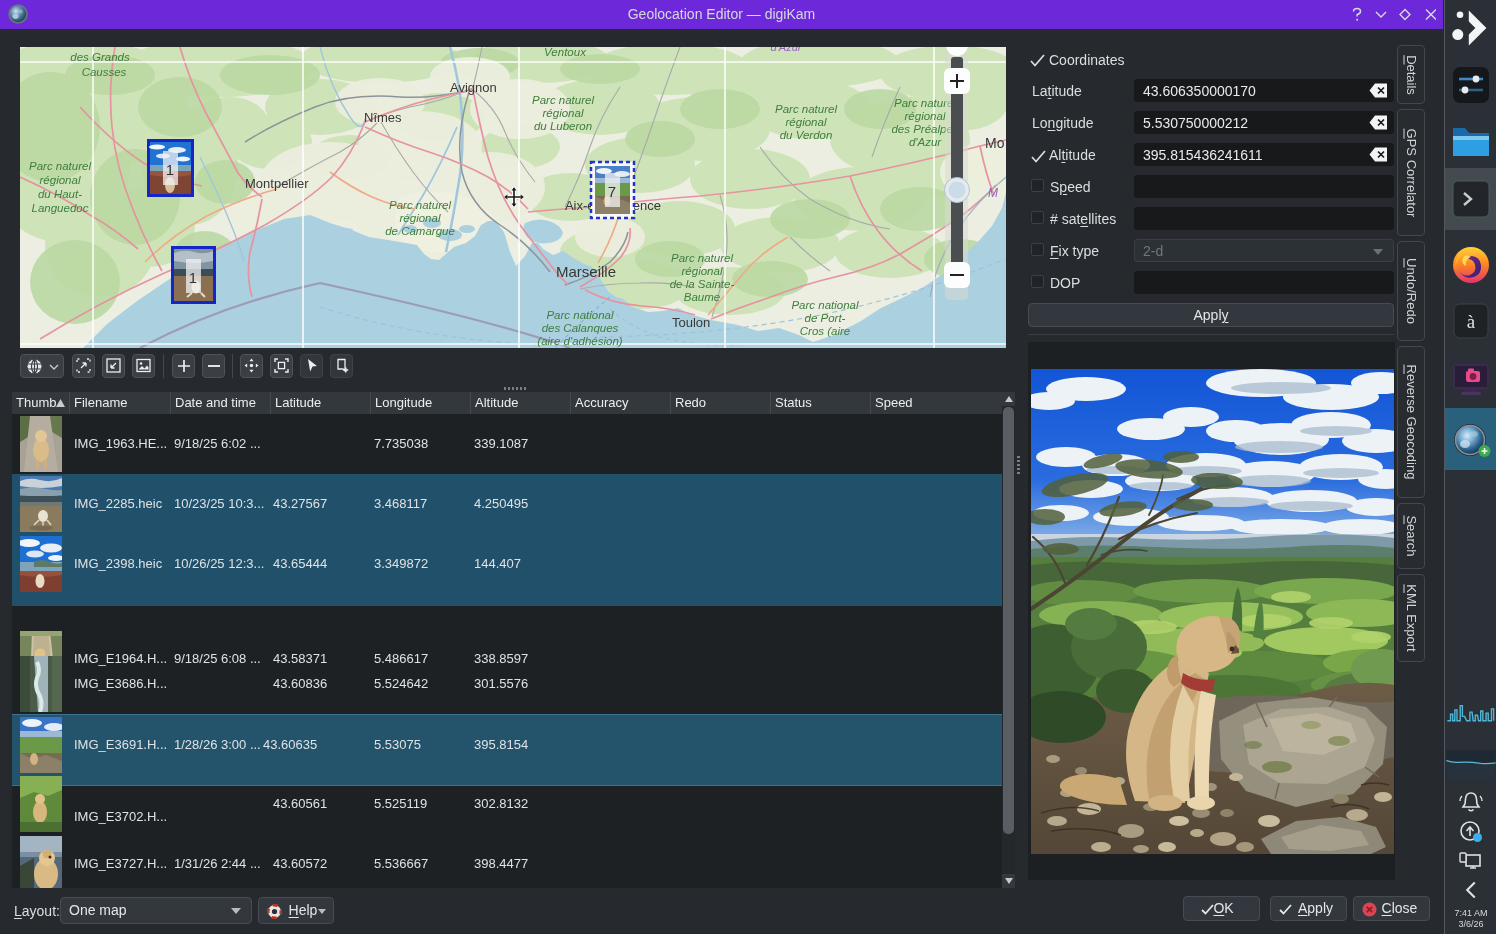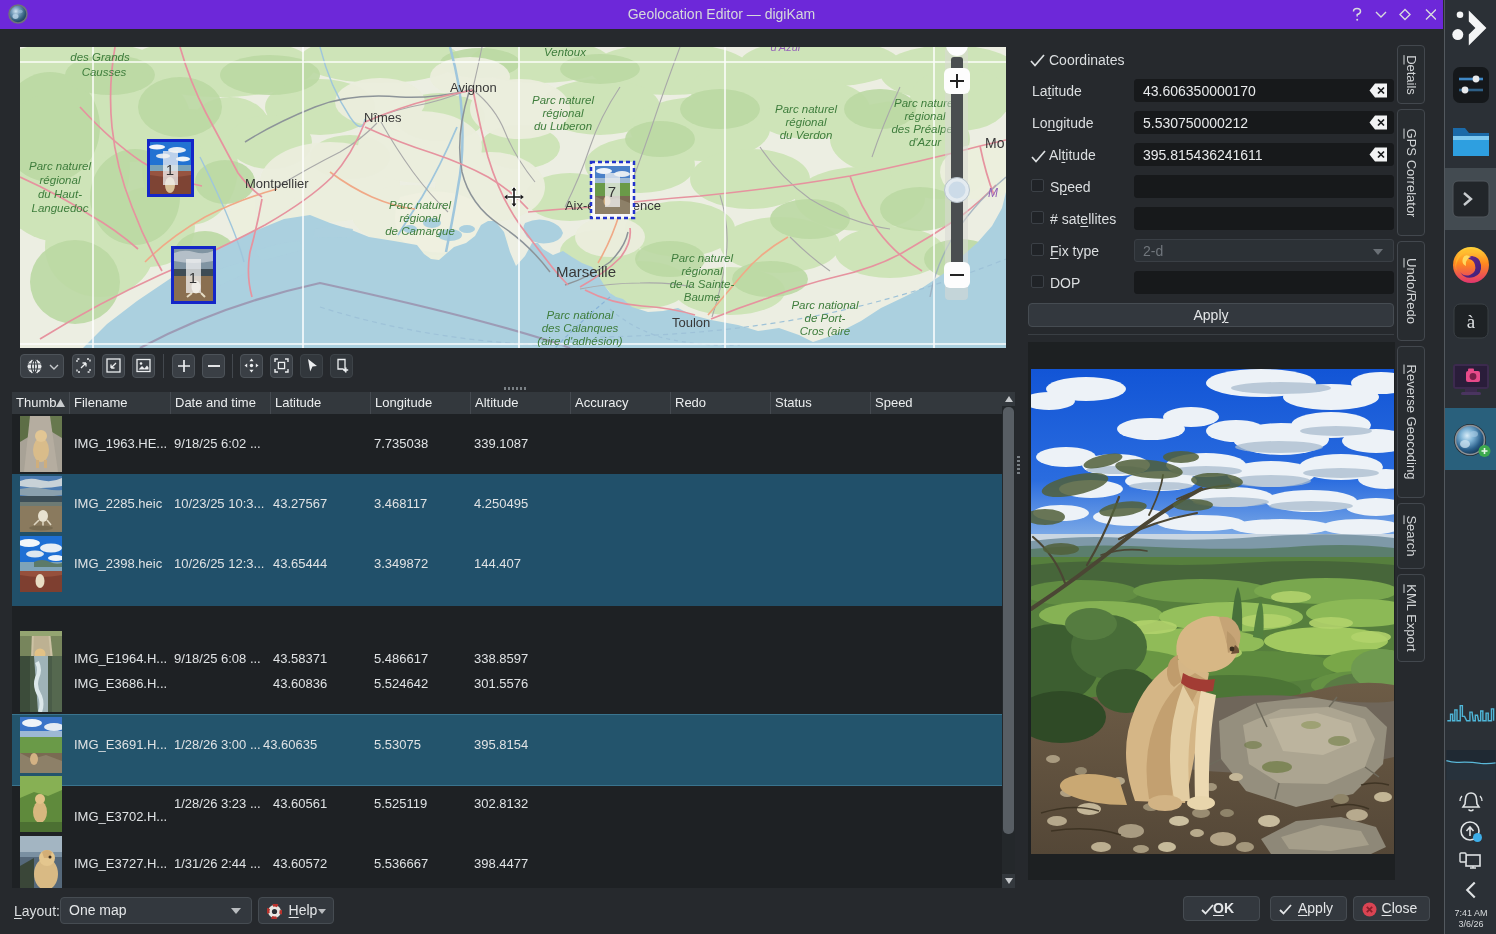--- a/index.html
+++ b/index.html
@@ -546,21 +546,20 @@
     </div>
     <div class="trow" style="top:360px;">
       <svg class="thumb" viewBox="0 0 42 56">
           <rect width="42" height="56" fill="#5f8a3c"></rect>
           <path d="M0 0 h42 v14 l-14 6 -14 -4 -14 6 z" fill="#87b054"></path>
           <ellipse cx="20" cy="36" rx="7" ry="11" fill="#d8b77f"></ellipse>
           <circle cx="20" cy="23" r="5" fill="#e2c288"></circle>
           <path d="M0 46 h42 v10 h-42 z" fill="#4c7032"></path>
         </svg>
       <div class="tc" style="left:62px;width:95px;margin-top:13px;">IMG_E3702.H...</div>
-      <div class="tc" style="left:162px;width:95px;">1/28/26 3:23 ...</div>
       <div class="tc" style="left:261px;width:95px;">43.60561</div>
       <div class="tc" style="left:362px;width:95px;">5.525119</div>
       <div class="tc" style="left:462px;width:95px;">302.8132</div>
     </div>
     <div class="trow" style="top:420px;height:54px;">
       <svg class="thumb" viewBox="0 0 42 56">
           <rect width="42" height="56" fill="#55687a"></rect>
           <rect width="42" height="16" fill="#a3b5c2"></rect>
           <path d="M0 16 h42 v5 h-42 z" fill="#7a90a2"></path>
           <path d="M0 30 l14 -8 v34 h-14 z" fill="#3a4638"></path>
@@ -605,21 +604,21 @@
       </svg>
       <span style="margin-left:14px;line-height:25px;"><u>H</u>elp</span>
       <svg class="abs" style="right:7px;top:11px;" width="8" height="6" viewBox="0 0 8 6">
           <path d="M0 0 L4 5 L8 0 Z" fill="#b9bcbf"></path>
         </svg>
     </div>
     <div class="btn" style="left:1183px;top:8px;width:77px;height:25px;">
       <svg class="abs" style="left:17px;top:7px;" width="13" height="11" viewBox="0 0 13 11">
           <path d="M1 6 L4.5 9.5 L12 1" stroke="#e4e6e8" stroke-width="1.8" fill="none"></path>
         </svg>
-      <span style="margin-left:4px;line-height:23px;font-weight:bold;"><u>O</u>K</span>
+      <span style="margin-left:4px;line-height:23px;"><u>O</u>K</span>
     </div>
     <div class="btn" style="left:1270px;top:8px;width:77px;height:25px;">
       <svg class="abs" style="left:8px;top:7px;" width="13" height="11" viewBox="0 0 13 11">
           <path d="M1 6 L4.5 9.5 L12 1" stroke="#e4e6e8" stroke-width="1.8" fill="none"></path>
         </svg>
       <span style="margin-left:14px;line-height:23px;"><u>A</u>pply</span>
     </div>
     <div class="btn" style="left:1353px;top:8px;width:77px;height:25px;">
       <svg class="abs" style="left:8px;top:5px;" width="15" height="15" viewBox="0 0 15 15">
         <circle cx="7.5" cy="7.5" r="7" fill="#da4453"></circle>

